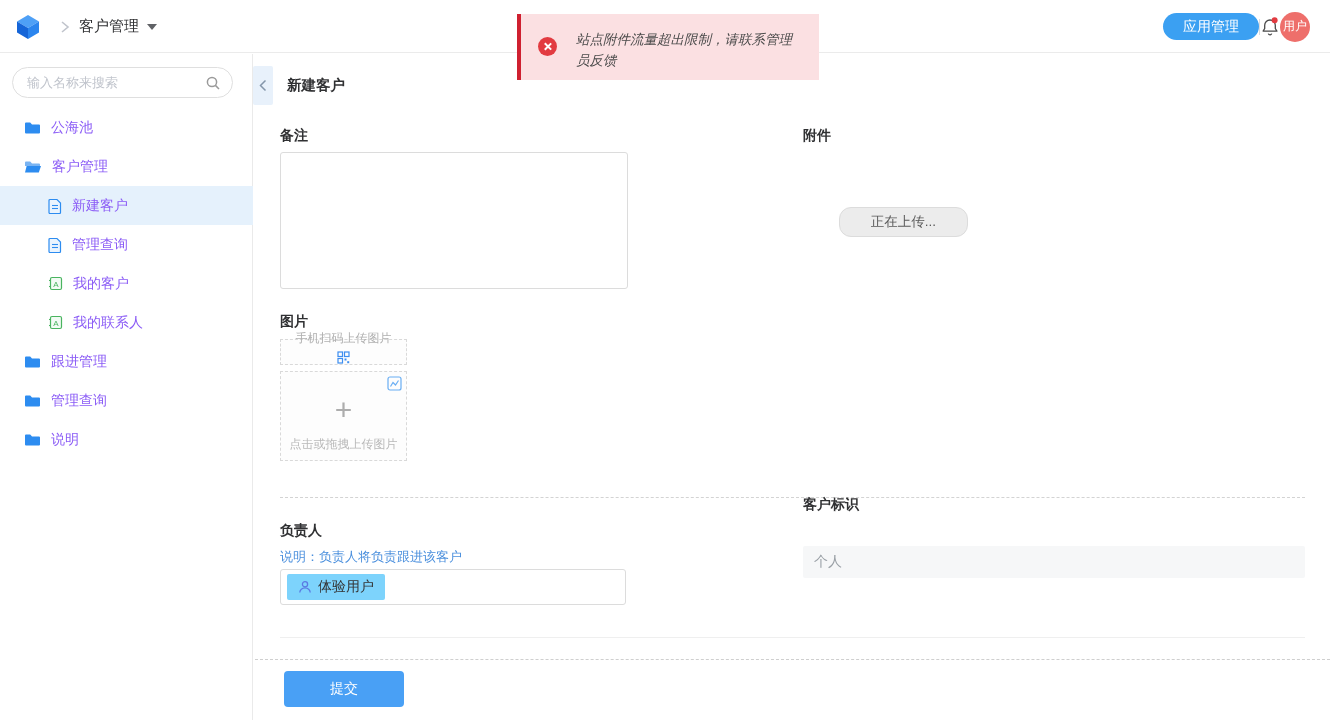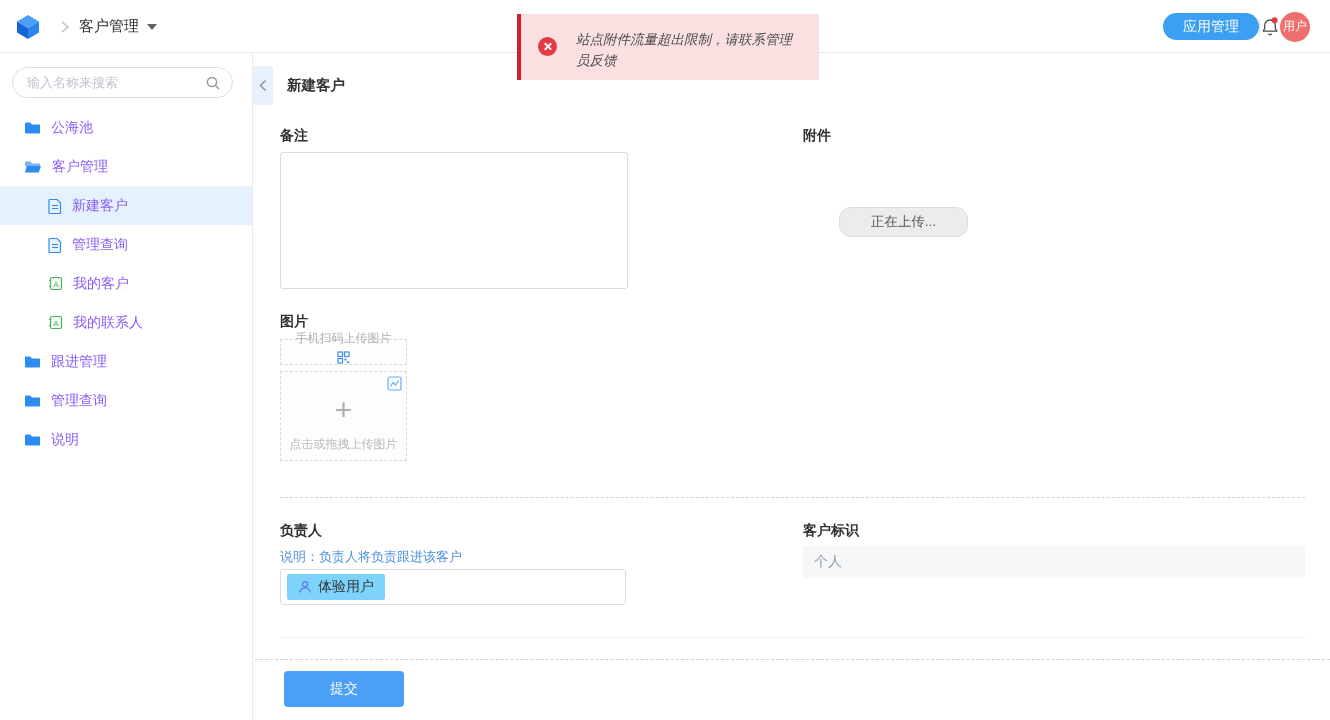--- a/index.html
+++ b/index.html
@@ -268,19 +268,19 @@
       <span style="display:flex;">
         <svg width="14" height="14" viewBox="0 0 14 14">
           <circle cx="7" cy="4.2" r="2.6" fill="none" stroke="#5b79e3" stroke-width="1.3"></circle>
           <path d="M1.8 12.5 a5.2 4.6 0 0 1 10.4 0" fill="none" stroke="#5b79e3" stroke-width="1.3"></path>
         </svg>
       </span>
       <span>体验用户</span>
     </span>
   </div>
 
-  <div class="f-label" style="left:550px; top:469px;text-align:right;">客户标识</div>
+  <div class="f-label" style="left:550px; top:443px;text-align:right;">客户标识</div>
   <div class="tag-field">个人</div>
 
   <div class="solid-hr"></div>
   <div class="dash-hr2"></div>
   <button class="submit-btn">提交</button>
 </div>
 
 </body></html>

